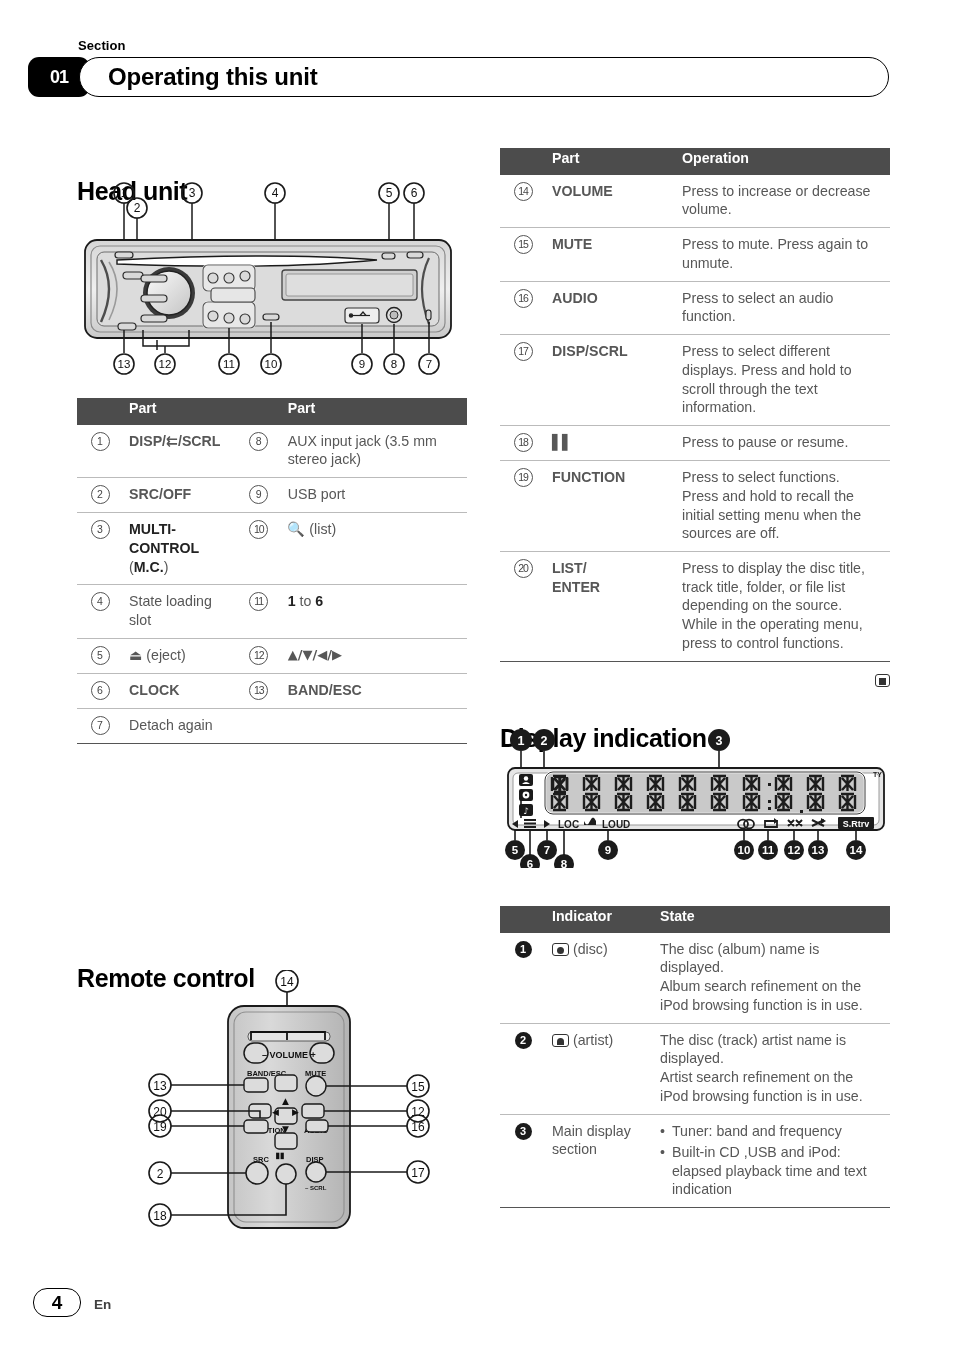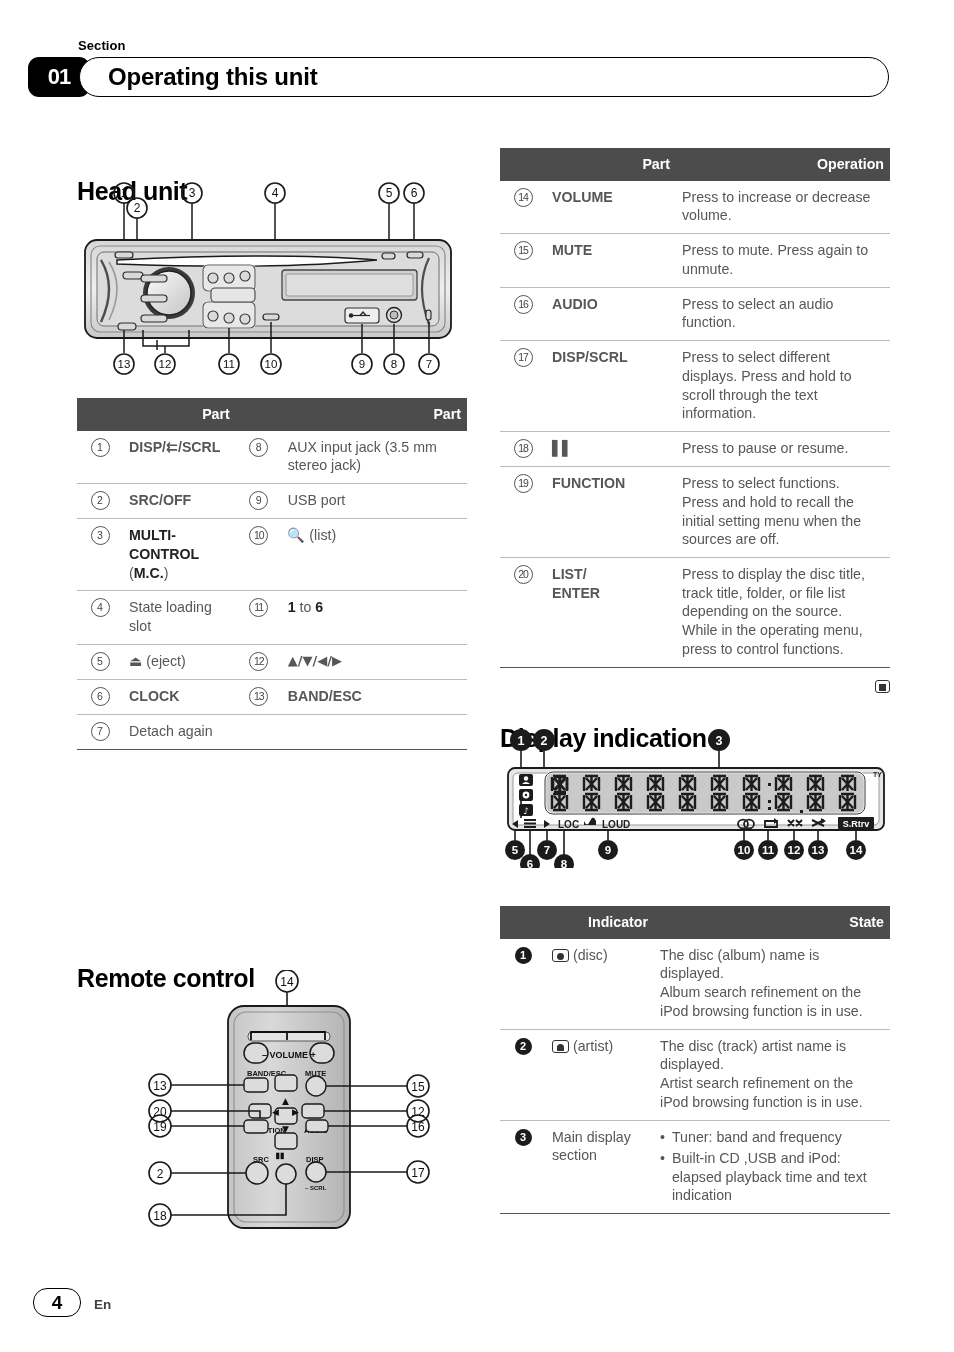--- a/index.html
+++ b/index.html
@@ -10,21 +10,21 @@
     position:relative;overflow:hidden;
   }
   
   .sec-label{
     position:absolute;left:30px;top:38px;
     font-size:13px;font-weight:bold;color:#000;letter-spacing:.1px;margin-left:48px;
   }
   .sec-badge{
     position:absolute;left:28px;top:57px;width:62px;height:40px;
     background:#000;border-radius:11px;color:#fff;
-    font-size:22px;font-weight:bold;
+    font-size:18px;font-weight:bold;
     display:flex;align-items:center;justify-content:center;
     letter-spacing:-1px;
   }
   .sec-pill{
     position:absolute;left:79px;top:57px;width:810px;height:40px;
     border:1.6px solid #000;border-radius:22px;background:#fff;
     box-sizing:border-box;
   }
   .sec-pill-title{
     position:absolute;left:108px;top:58px;width:600px;height:38px;
@@ -39,21 +39,21 @@
     margin-top:36px;
   }
 
   
   table.t{
     border-collapse:collapse;width:100%;
     font-size:14.2px;line-height:1.32;
   }
   table.t thead th{
     background:#4c4c4c;color:#ffffff;font-size:14.2px;font-weight:bold;
-    text-align:right;padding:7px 6px 7px 6px;
+    text-align:left;padding:1px 6px 7px 6px;
   }
   table.t thead th.num{width:34px;}
   table.t tbody td{
     border-bottom:1px solid #bbbbbb;
     padding:7px 6px 8px 6px;vertical-align:top;color:#575757;
   }
   table.t tbody tr:last-child td{border-bottom:1.8px solid #555;}
   td.num{
     width:34px;text-align:center;color:#333;font-size:13px;
     padding-top:9px;

